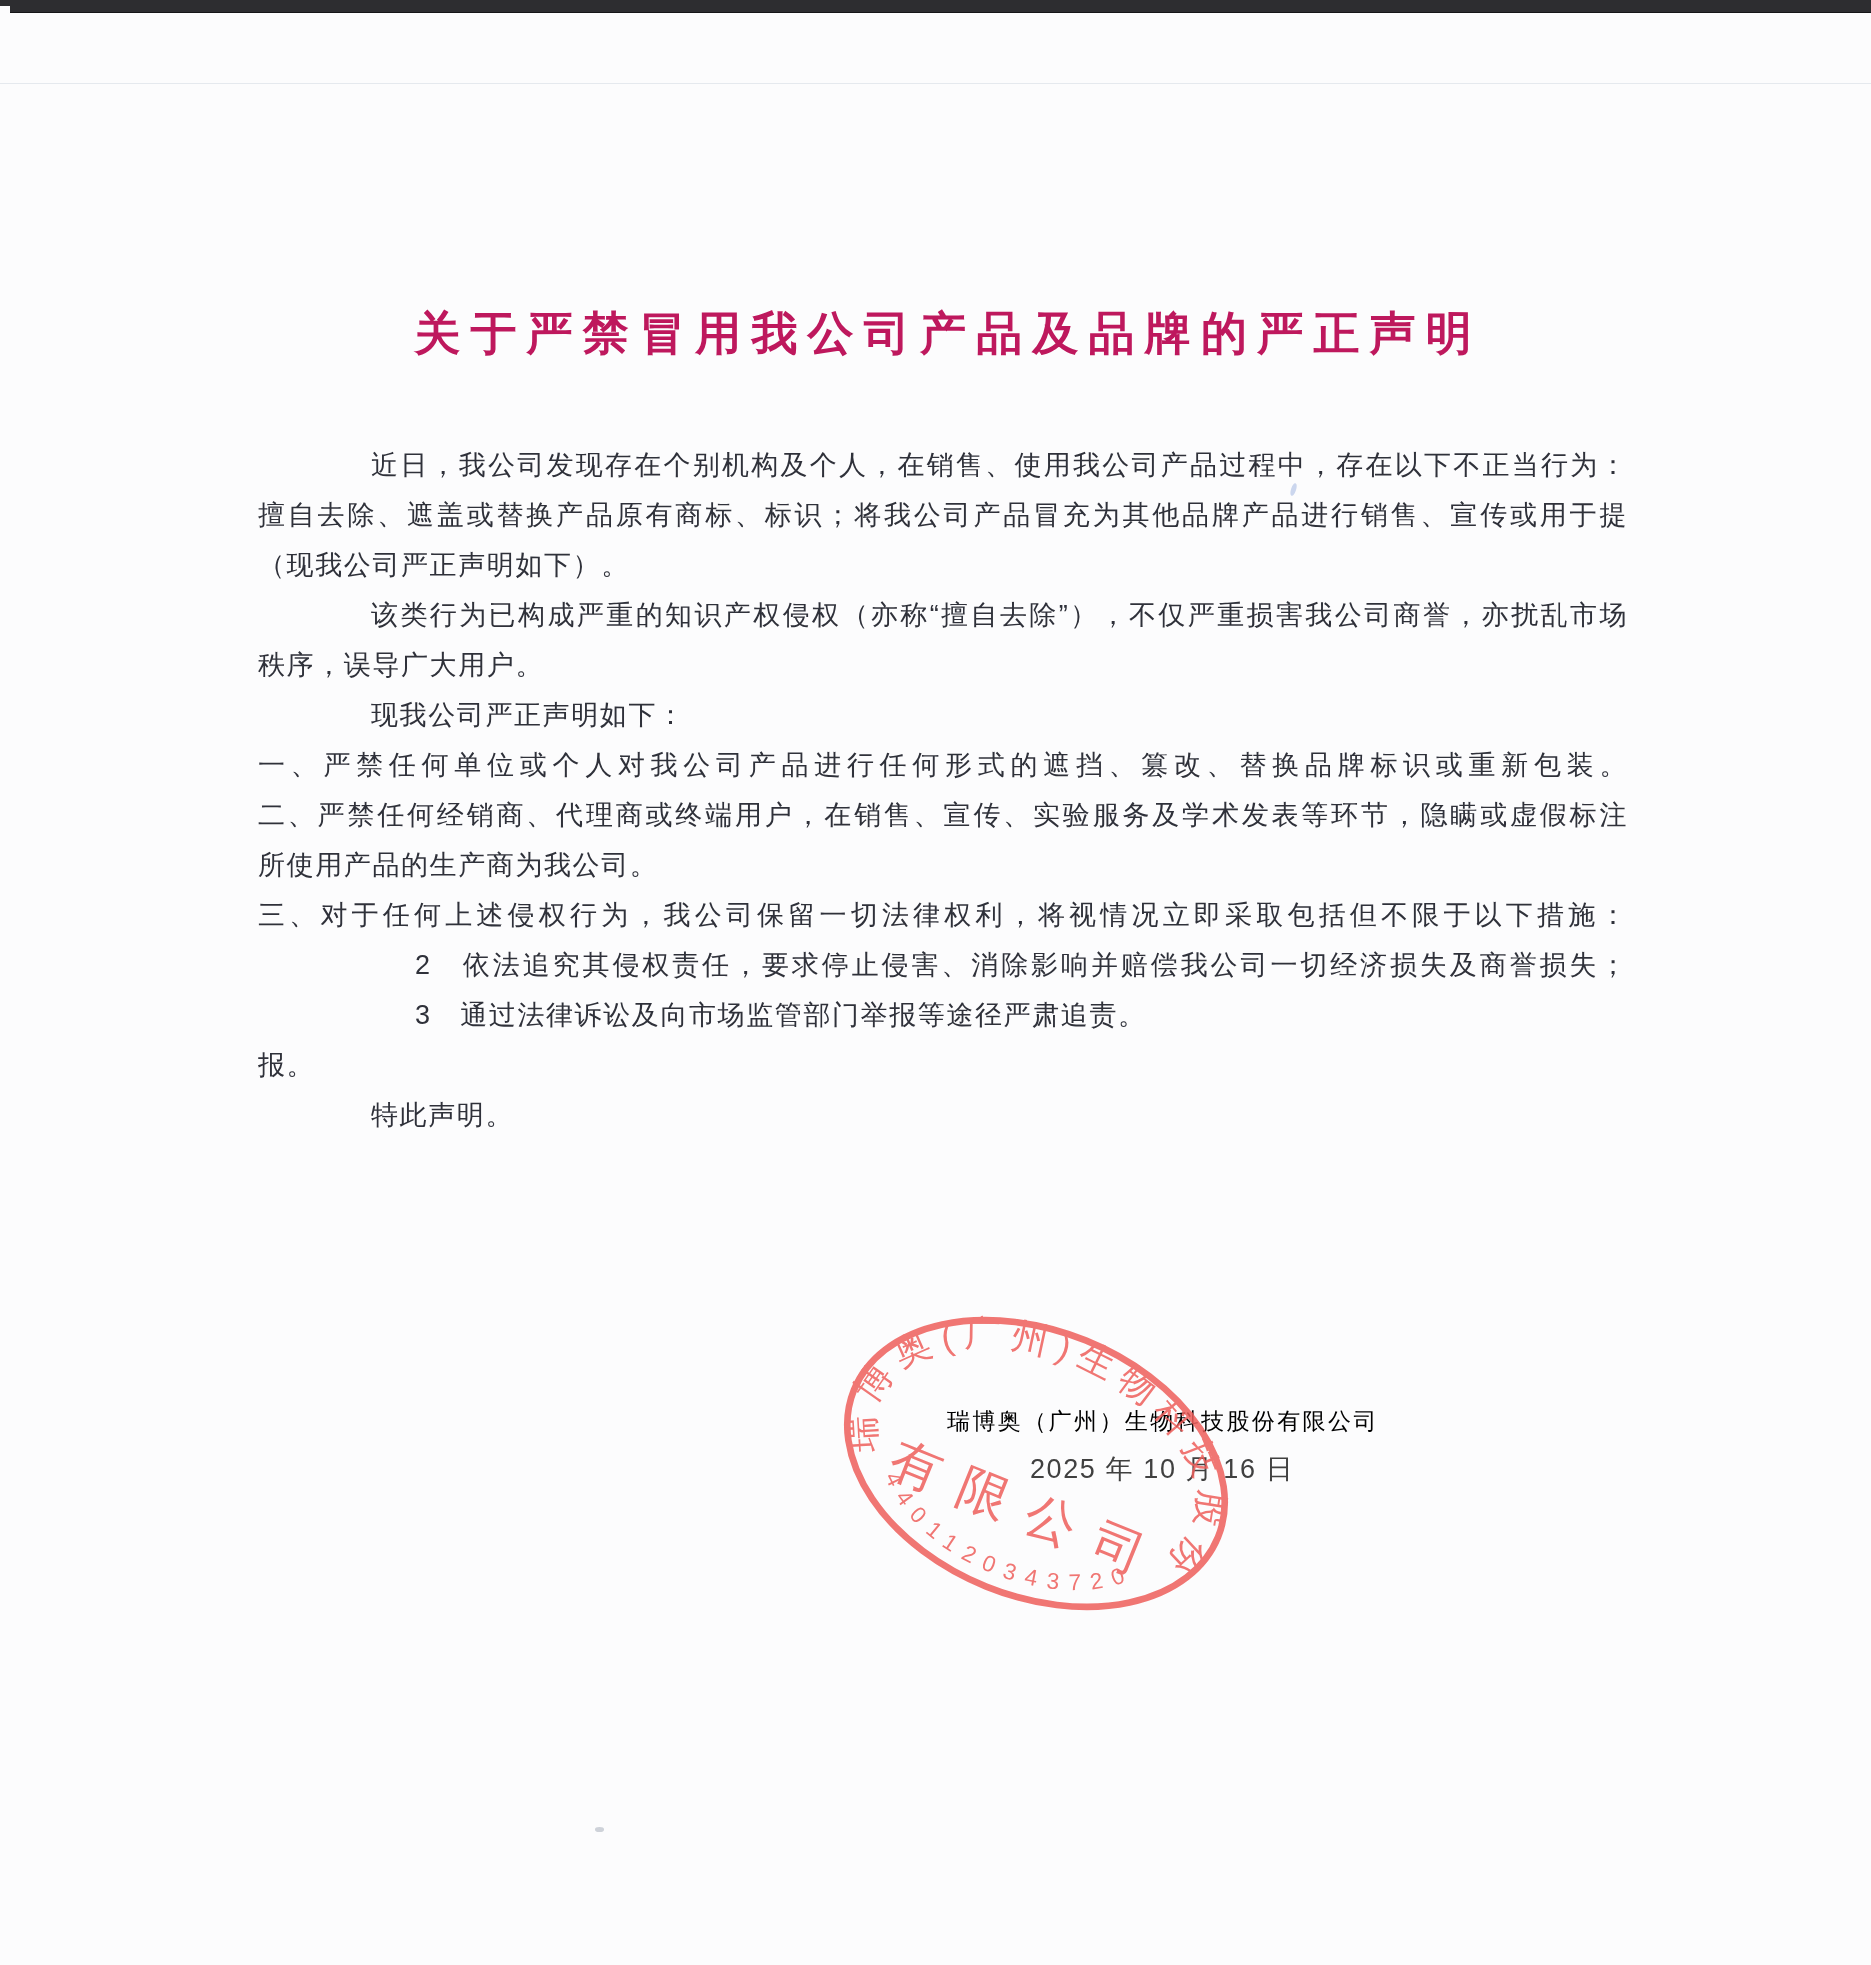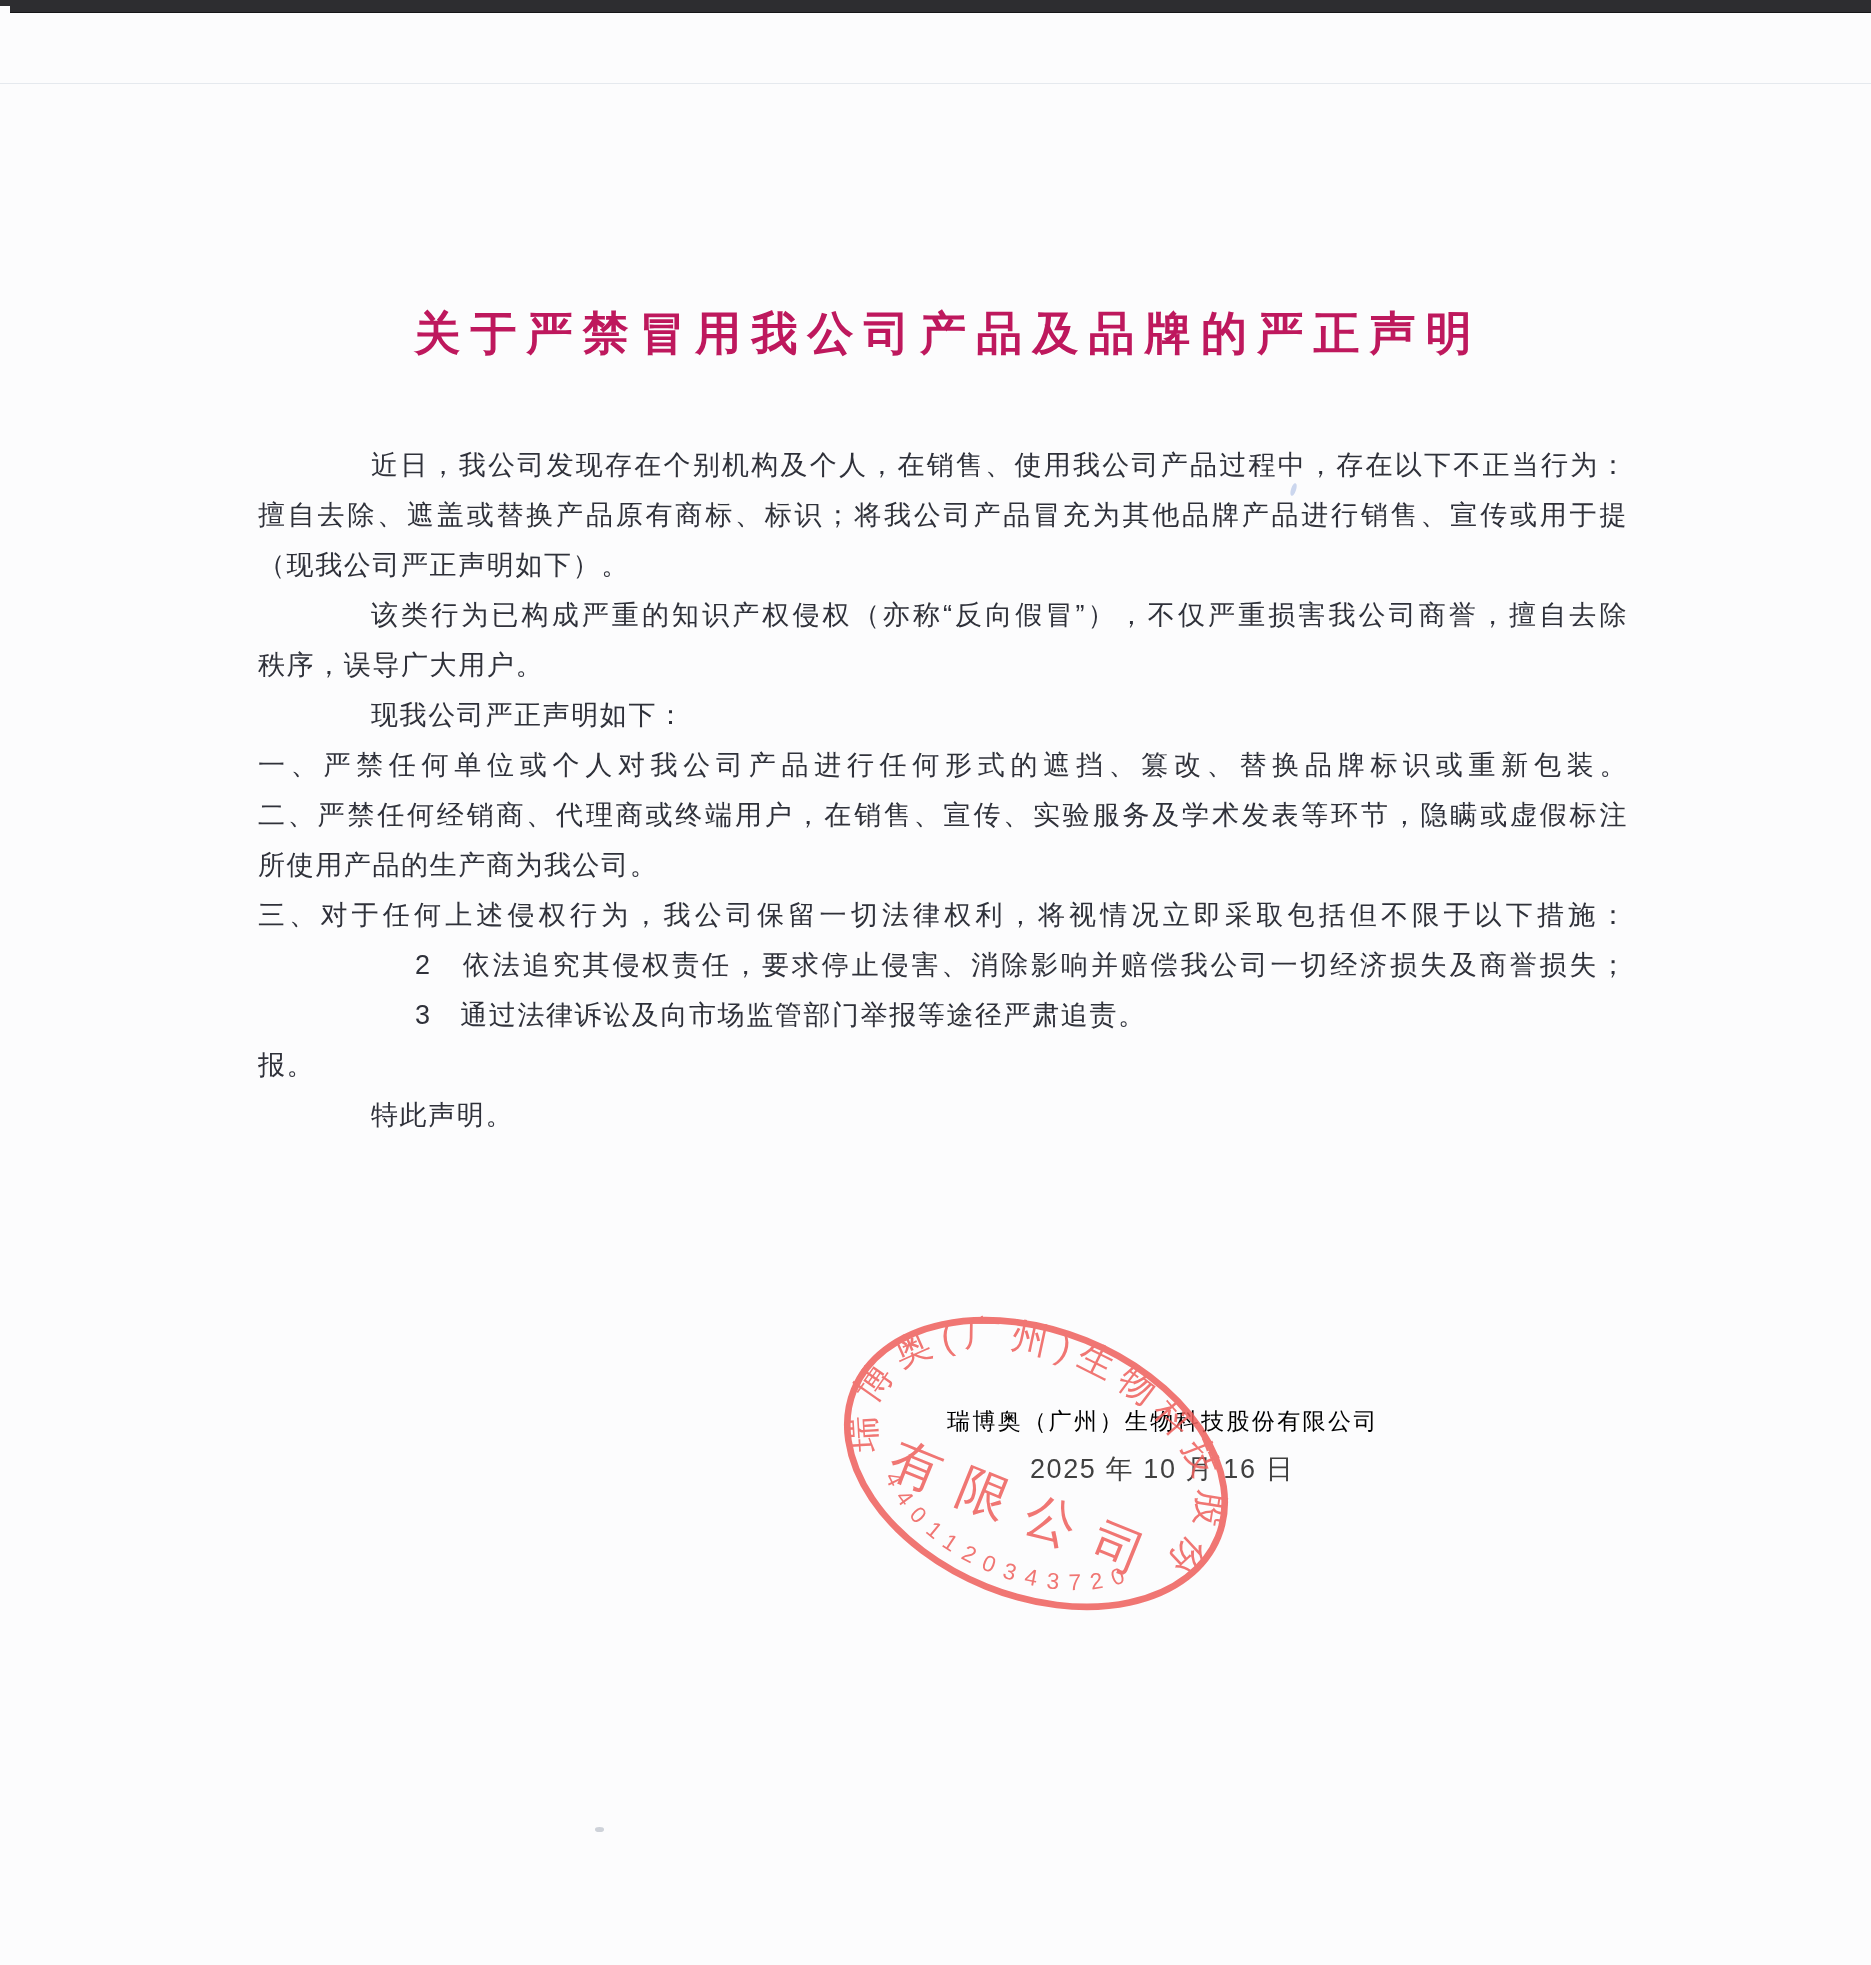--- a/index.html
+++ b/index.html
@@ -55,21 +55,21 @@
 <div class="scan-bar"></div>
 <div class="scan-bar-notch"></div>
 <div class="paper-edge"></div>
 
 <div class="doc-title">关于严禁冒用我公司产品及品牌的严正声明</div>
 
 <div class="doc-body">
   <div class="line stretch ind1">近日，我公司发现存在个别机构及个人，在销售、使用我公司产品过程中，存在以下不正当行为：</div>
   <div class="line stretch">擅自去除、遮盖或替换产品原有商标、标识；将我公司产品冒充为其他品牌产品进行销售、宣传或用于提</div>
   <div class="line">（现我公司严正声明如下）。</div>
-  <div class="line stretch ind1">该类行为已构成严重的知识产权侵权（亦称“反向假冒”），不仅严重损害我公司商誉，擅自去除</div>
+  <div class="line stretch ind1">该类行为已构成严重的知识产权侵权（亦称“擅自去除”），不仅严重损害我公司商誉，亦扰乱市场</div>
   <div class="line">秩序，误导广大用户。</div>
   <div class="line ind1">现我公司严正声明如下：</div>
   <div class="line stretch">一、严禁任何单位或个人对我公司产品进行任何形式的遮挡、篡改、替换品牌标识或重新包装。</div>
   <div class="line stretch">二、严禁任何经销商、代理商或终端用户，在销售、宣传、实验服务及学术发表等环节，隐瞒或虚假标注</div>
   <div class="line">所使用产品的生产商为我公司。</div>
   <div class="line stretch">三、对于任何上述侵权行为，我公司保留一切法律权利，将视情况立即采取包括但不限于以下措施：</div>
   <div class="line stretch ind2">2　依法追究其侵权责任，要求停止侵害、消除影响并赔偿我公司一切经济损失及商誉损失；</div>
   <div class="line ind2">3　通过法律诉讼及向市场监管部门举报等途径严肃追责。</div>
   <div class="line">报。</div>
   <div class="line ind1">特此声明。</div>

